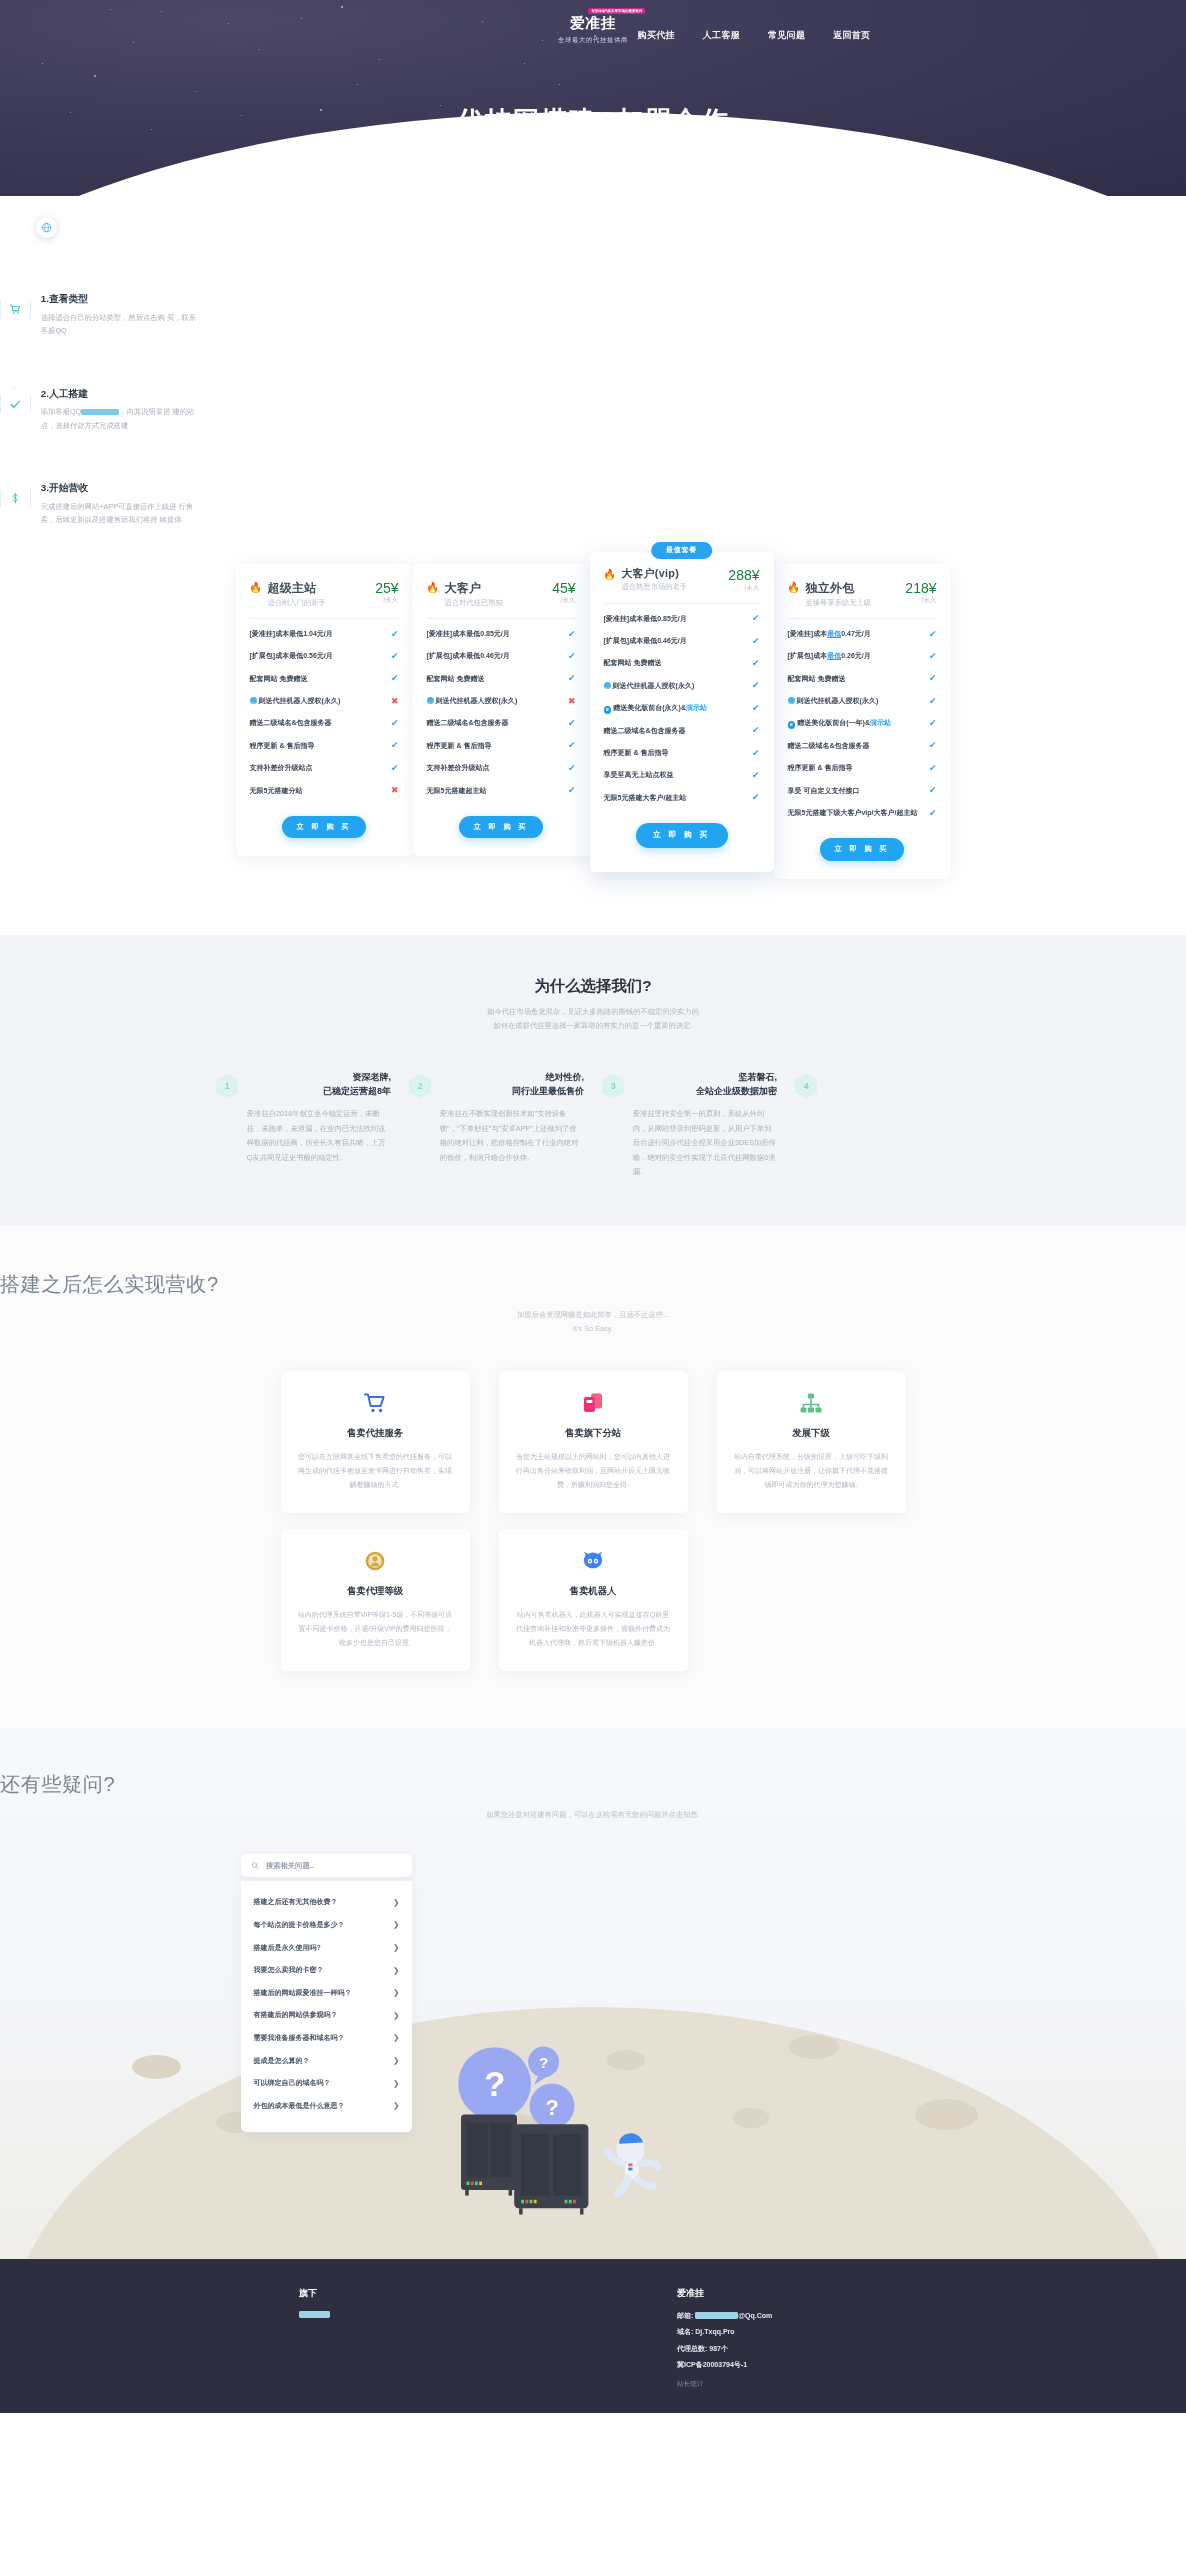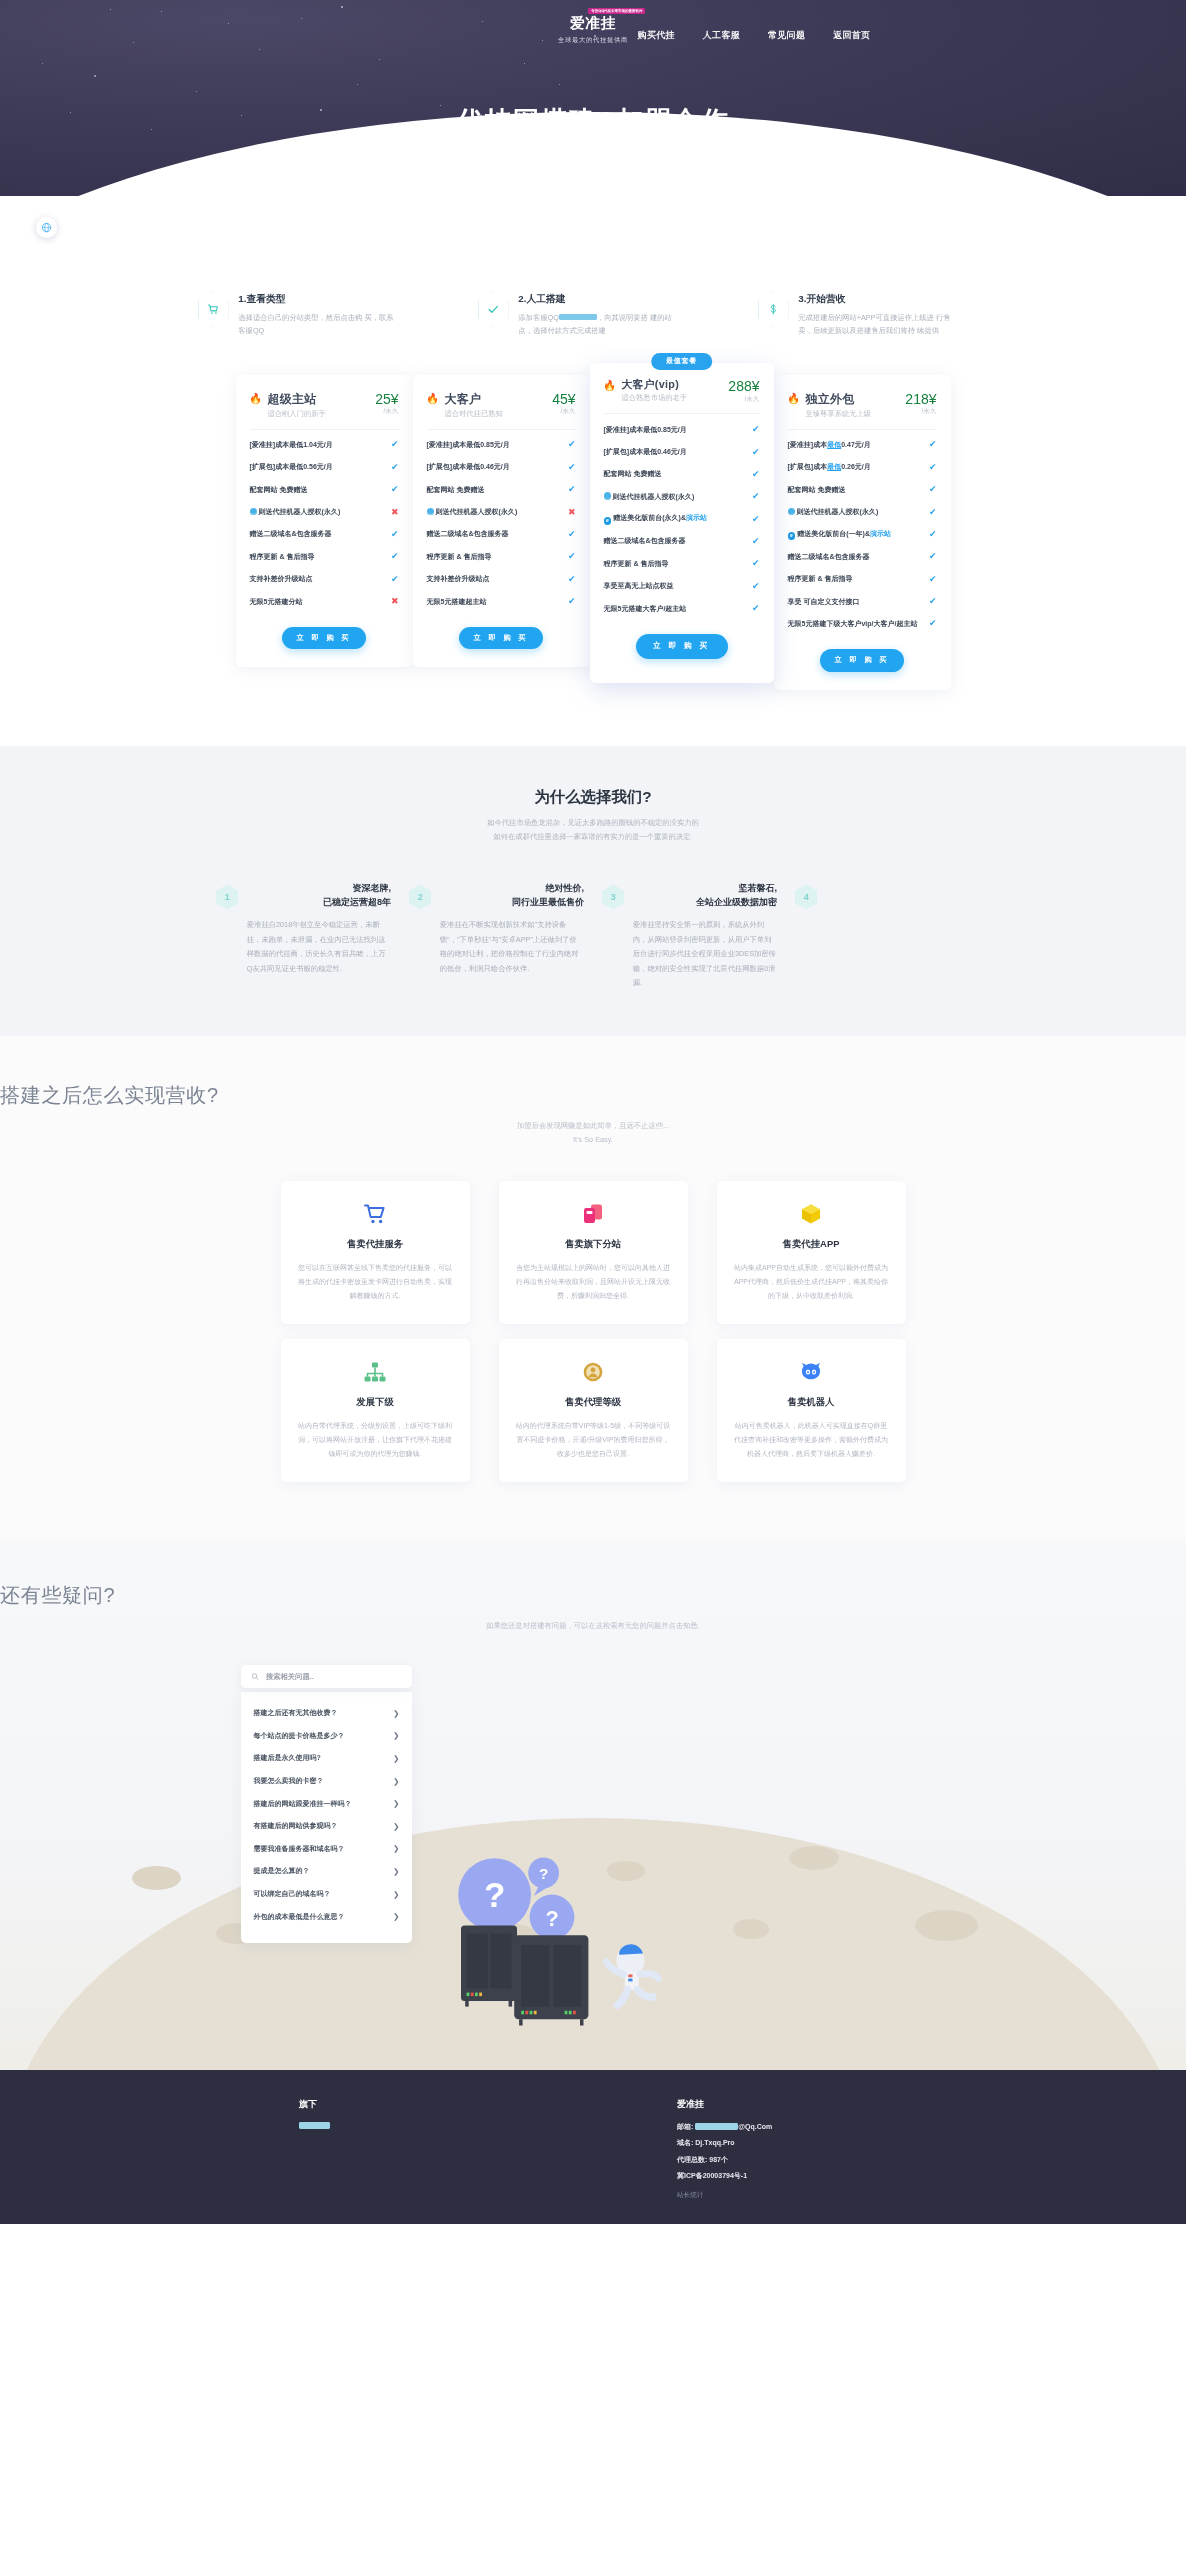--- a/index.html
+++ b/index.html
@@ -81,20 +81,21 @@
     background: #ffffff; box-shadow: 0 1.4px 7px rgba(90,100,160,.25);
     display: flex; align-items: center; justify-content: center;
   }
 
   
   .steps {
     position: relative;
     display: flex; justify-content: center;
     gap: 49px; padding: 292px 0 0 0;
     margin-top: -196px;
+    flex-direction: column;
   }
   .step { width: 231px; display: flex; gap: 9.8px; align-items: flex-start; }
   .hexwrap { flex: 0 0 auto; width: 31px; height: 35px; position: relative; }
   .hex {
     width: 31px; height: 35px;
     background: #ffffff; border: 0.7px solid #e4eef5;
     clip-path: polygon(50% 0%, 100% 25%, 100% 75%, 50% 100%, 0% 75%, 0% 25%);
     display: flex; align-items: center; justify-content: center;
     box-shadow: 0 1.4px 5.6px rgba(120,140,170,.10);
   }
@@ -643,31 +644,20 @@
               <rect x="3" y="6" width="11" height="15" rx="2.2" fill="#ee2f7a"></rect>
               <rect x="5.5" y="9" width="6" height="3" rx="1" fill="#ffffff"></rect>
             </svg>
           </div>
           <div class="rname">售卖旗下分站</div>
           <div class="rtext">当您为主站规模以上的网站时，您可以向其他人进行再出售分站来收取利润，且网站开设无上限无收费，所赚利润归您全得.</div>
         </div>
         <div class="rcard">
           <div class="ricon">
             <svg width="24" height="24" viewBox="0 0 24 24">
-              <path d="M12 2.6 21 7.4v9.2L12 21.4 3 16.6V7.4Z" fill="#f2cb05"></path>
-              <path d="M12 2.6 21 7.4 12 12.2 3 7.4Z" fill="#f7dd3e"></path>
-              <path d="M12 12.2v9.2L3 16.6V7.4Z" fill="#e0b900" opacity=".45"></path>
-            </svg>
-          </div>
-          <div class="rname">售卖代挂APP</div>
-          <div class="rtext">站内集成APP自动生成系统，您可以额外付费成为APP代理商，然后低价生成代挂APP，将其卖给你的下级，从中收取差价利润.</div>
-        </div>
-        <div class="rcard">
-          <div class="ricon">
-            <svg width="24" height="24" viewBox="0 0 24 24">
               <rect x="9" y="2.5" width="6" height="5" rx="1.2" fill="#5cc08a"></rect>
               <rect x="1.5" y="16.5" width="6" height="5" rx="1.2" fill="#5cc08a"></rect>
               <rect x="9" y="16.5" width="6" height="5" rx="1.2" fill="#5cc08a"></rect>
               <rect x="16.5" y="16.5" width="6" height="5" rx="1.2" fill="#5cc08a"></rect>
               <path d="M12 7.5v4M4.5 16.5v-3h15v3M12 11.5v5" stroke="#5cc08a" stroke-width="1.6" fill="none"></path>
             </svg>
           </div>
           <div class="rname">发展下级</div>
           <div class="rtext">站内自带代理系统，分级别设置，上级可吃下级利润，可以将网站开放注册，让你旗下代理不花搭建钱即可成为你的代理为您赚钱.</div>
         </div>

